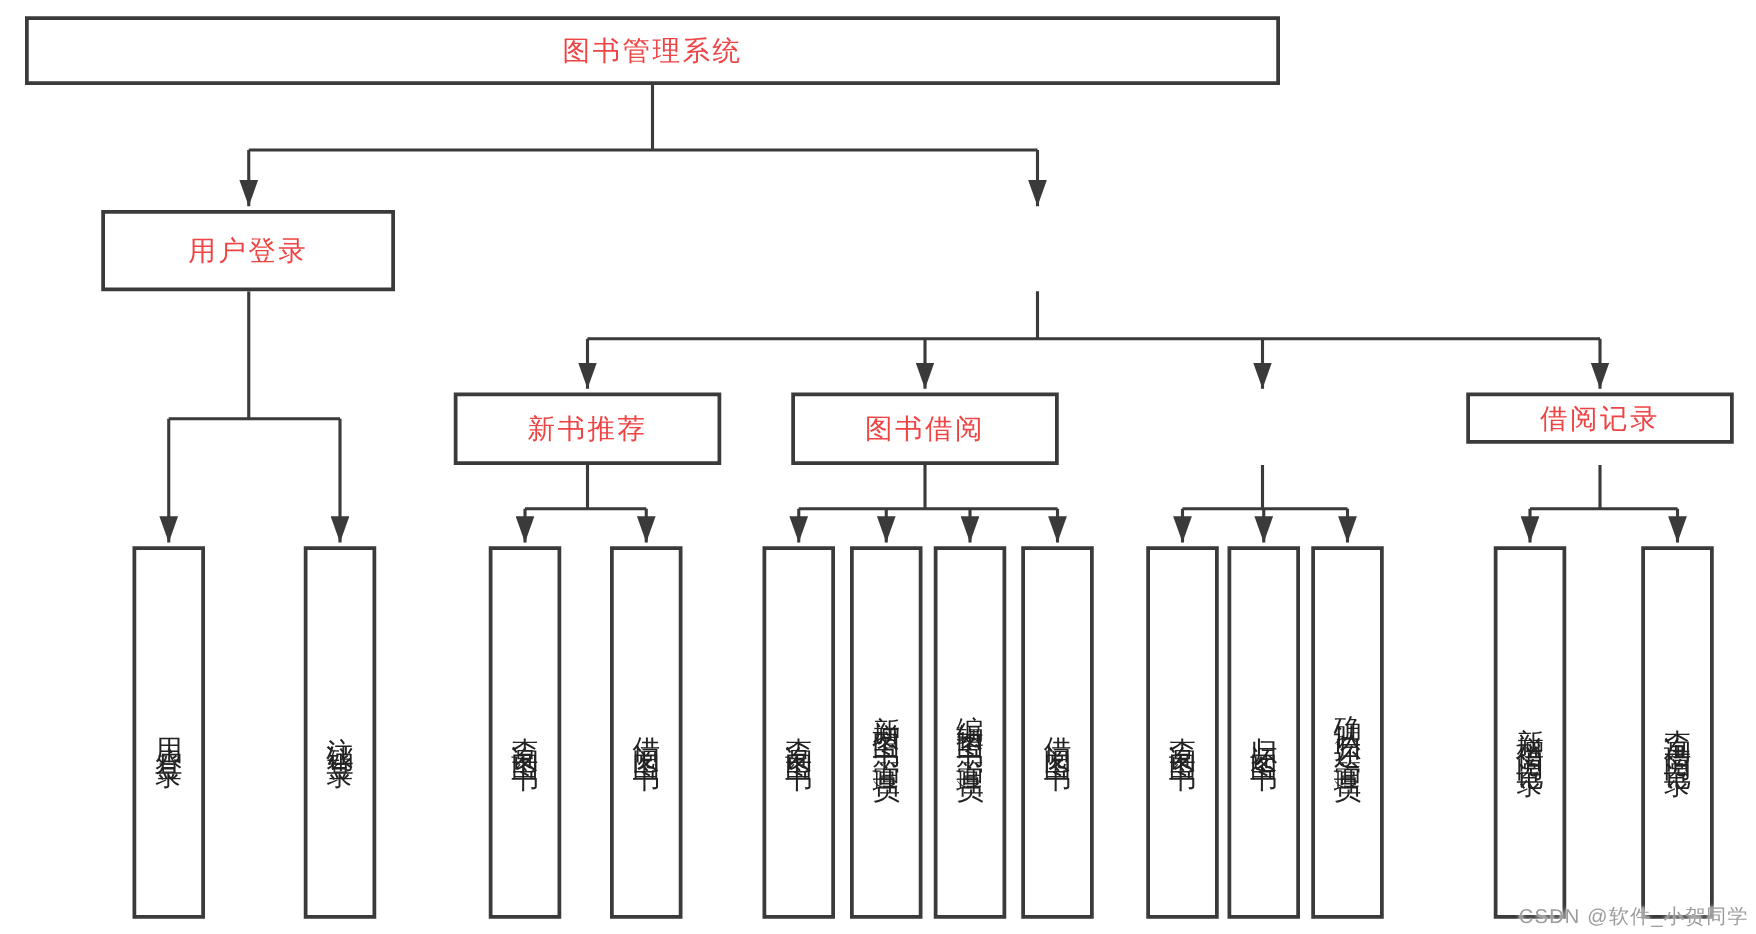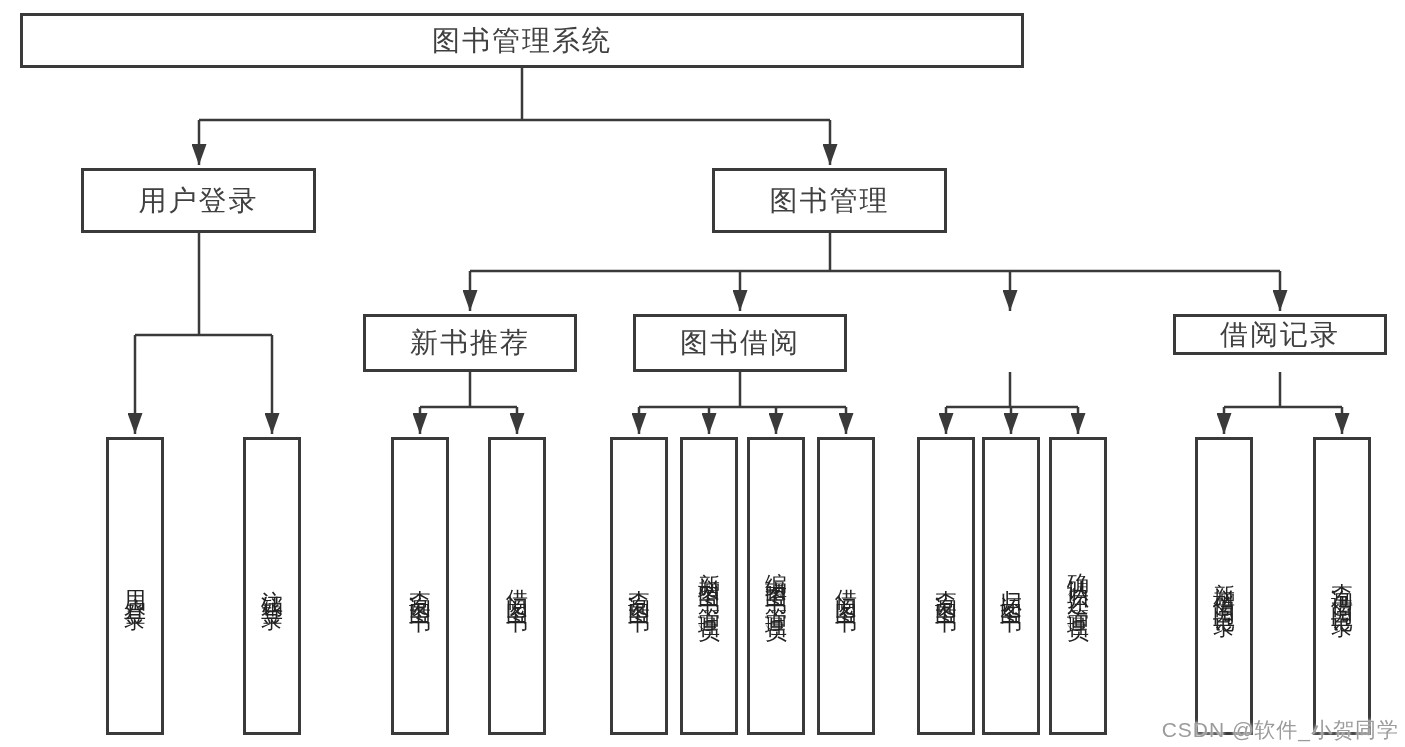--- a/index.html
+++ b/index.html
@@ -10,21 +10,21 @@
     font-family:"Liberation Sans","DejaVu Sans",sans-serif;
     overflow:hidden;
   }
   #wires{position:absolute;left:0;top:0;z-index:1;pointer-events:none;}
   .box{
     position:absolute;
     box-sizing:border-box;
     background:#ffffff;
     border:3px solid #3a3a3a;
     display:flex;align-items:center;justify-content:center;
-    font-size:28px;color:#404040;
+    font-size:22px;color:#ef4444;
     z-index:2;
     letter-spacing:2px;
     white-space:nowrap;
   }
   .vbox{
     position:absolute;
     box-sizing:border-box;
     background:#ffffff;
     border:3px solid #3a3a3a;
     display:flex;align-items:center;justify-content:center;
@@ -34,21 +34,21 @@
   .vtext{
     writing-mode:vertical-rl;
     font-size:22px;color:#222222;
     line-height:1;
     letter-spacing:7px;
   }
   #watermark{
     position:absolute;
     right:6px;bottom:3px;
     z-index:5;
-    font-size:21px;
+    font-size:16px;
     color:#9b9b9b;
     letter-spacing:1px;
     text-shadow:0 0 2px #ffffff,0 0 4px #ffffff;
   }
 </style>
 </head>
 <body>
 
 <div id="stage">
 
@@ -84,21 +84,20 @@
     <path d="M946,407 V434" fill="none" stroke="#3a3a3a" stroke-width="2.5" marker-end="url(#arrow)"></path>
     <path d="M1011,407 V434" fill="none" stroke="#3a3a3a" stroke-width="2.5" marker-end="url(#arrow)"></path>
     <path d="M1078,407 V434" fill="none" stroke="#3a3a3a" stroke-width="2.5" marker-end="url(#arrow)"></path>
     <path d="M1224,407 V434" fill="none" stroke="#3a3a3a" stroke-width="2.5" marker-end="url(#arrow)"></path>
     <path d="M1342,407 V434" fill="none" stroke="#3a3a3a" stroke-width="2.5" marker-end="url(#arrow)"></path>
   </svg>
 
   <div class="box" style="left:20px;top:13px;width:1004px;height:55px">图书管理系统</div>
 
   <div class="box" style="left:81px;top:168px;width:235px;height:65px">用户登录</div>
-  <div class="box" style="left:712px;top:168px;width:235px;height:65px">图书管理</div>
 
   <div class="box" style="left:633px;top:314px;width:214px;height:58px">图书借阅</div>
   <div class="box" style="left:363px;top:314px;width:214px;height:58px">新书推荐</div>
   <div class="box" style="left:1173px;top:314px;width:214px;height:41px">借阅记录</div>
 
   <div class="vbox" style="left:106px">
     <span class="vtext">用户登录</span>
   </div>
   <div class="vbox" style="left:243px">
     <span class="vtext">注销登录</span>

